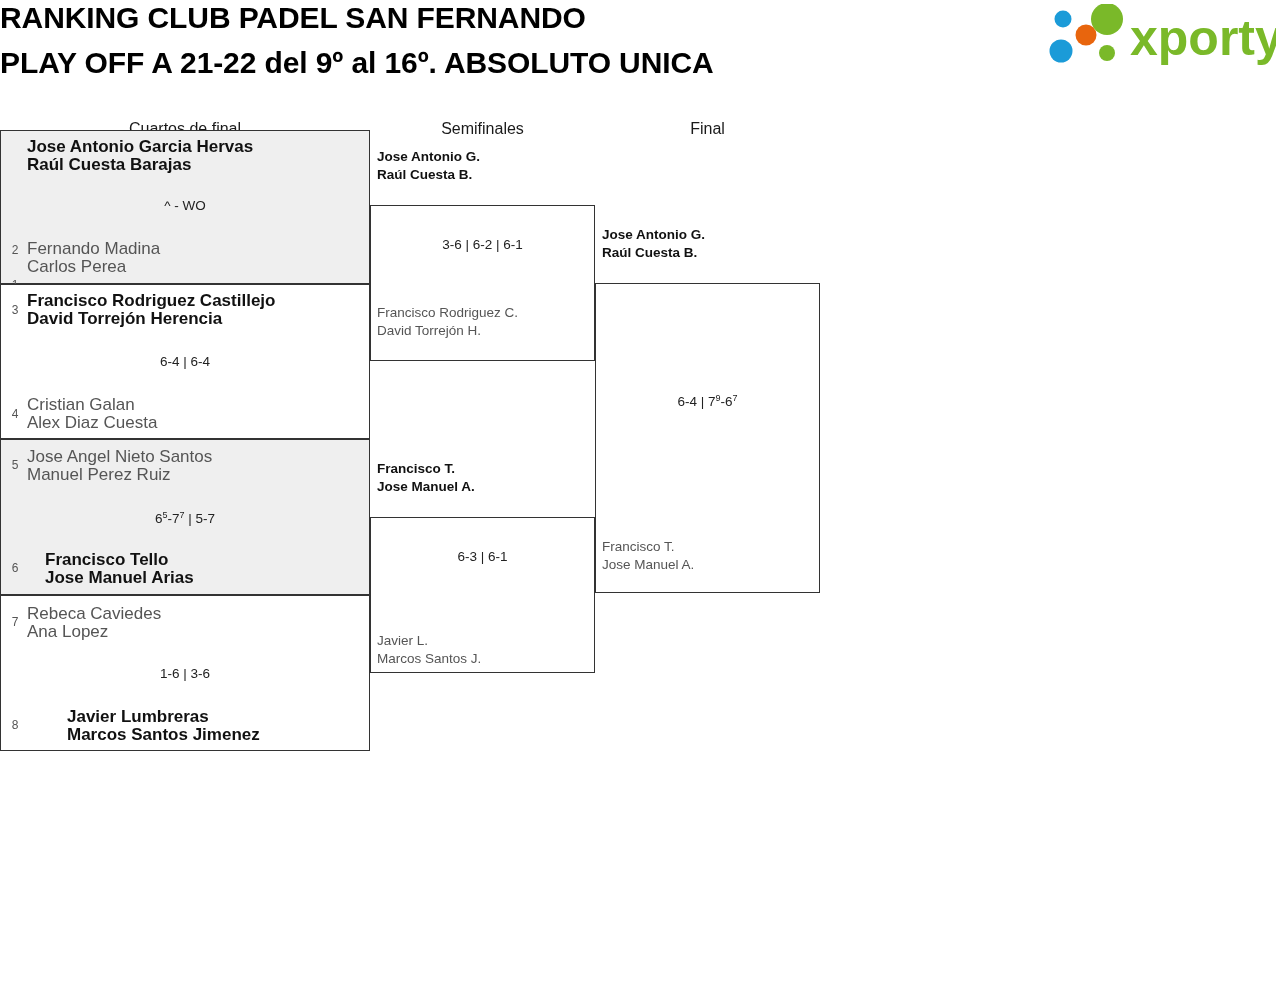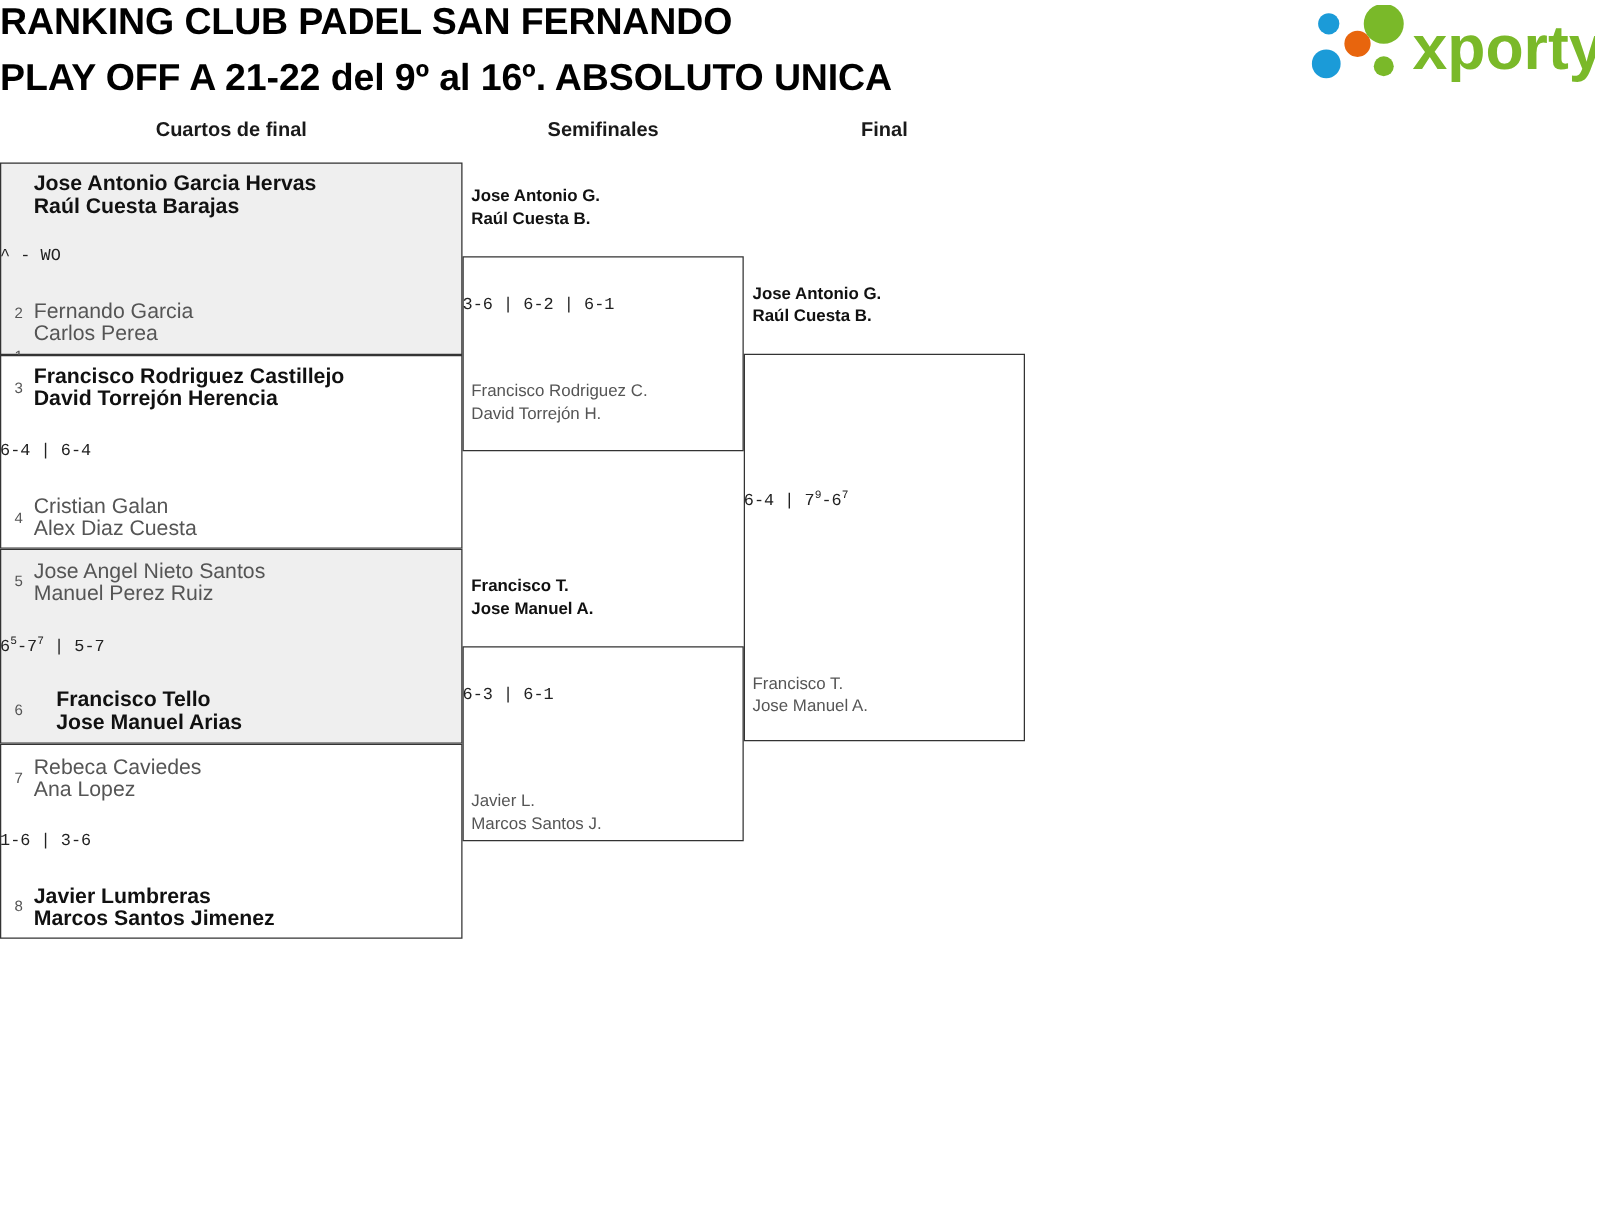--- a/index.html
+++ b/index.html
@@ -20,22 +20,22 @@
   }
   #title-line-1 { margin-top: 3px; }
   #title-line-2 { margin-top: 15px; }
 
   
   .logo { position: absolute; left: 1044px; top: 4px; width: 232px; height: 66px; }
   .logo svg { display: block; }
 
   
   .round-header {
-    position: absolute; font-size: 16px; font-weight: 700;
-    color: #1a1a1a; text-align: center; white-space: nowrap;
+    position: absolute; font-size: 16px; font-weight: 400;
+    color: #1a1a1a; text-align: center; white-space: nowrap; margin-top: 24px;
   }
   #round-header-0 { left: 0px;   top: 96px; width: 370px; }
   #round-header-1 { left: 370px; top: 96px; width: 225px; }
   #round-header-2 { left: 595px; top: 96px; width: 225px; }
 
   
   .qf-box {
     position: absolute; left: 0px; width: 370px;
     border: 1px solid #333;
   }
@@ -50,21 +50,21 @@
   .team.winner .nm { color: #111; font-weight: 700; }
   .team.loser  .nm { color: #555; font-weight: 400; }
 
   .seed {
     position: absolute; left: 6px; font-size: 12px; color: #555;
     width: 16px; text-align: center;
   }
 
   .score-line {
     position: absolute; font-size: 13.5px; color: #222;
-    text-align: left; white-space: nowrap; font-family: Liberation Mono, monospace;
+    text-align: center; white-space: nowrap;
   }
   .score-line sup { font-size: 9px; vertical-align: super; line-height: 0; }
 
   
   .rnd-team {
     position: absolute; font-size: 13.5px; line-height: 18px; white-space: nowrap;
   }
   .rnd-team.winner .nm { color: #111; font-weight: 700; display: block; }
   .rnd-team.loser  .nm { color: #555; font-weight: 400; display: block; }
 
@@ -99,21 +99,21 @@
   <div class="round-header" id="round-header-2">Final</div>
 
   <div class="qf-box shaded" style="top:130px; height:154px;">
     <div class="seed" style="top:147px;">1</div>
     <div class="team winner" style="top:7px;">
       <span class="nm">Jose Antonio Garcia Hervas</span>
       <span class="nm">Raúl Cuesta Barajas</span>
     </div>
     <div class="seed" style="top:112px;">2</div>
     <div class="team loser" style="top:109px;">
-      <span class="nm">Fernando Garcia</span>
+      <span class="nm">Fernando Madina</span>
       <span class="nm">Carlos Perea</span>
     </div>
   </div>
   <div class="score-line" style="left:0px; top:198px; width:370px;">
     <span>^ - WO</span>
   </div>
 
   <div class="qf-box plain" style="top:284px; height:155px;">
     <div class="seed" style="top:18px;">3</div>
     <div class="team winner" style="top:7px;">
@@ -146,21 +146,21 @@
     <span>6<sup>5</sup>-7<sup>7</sup> | 5-7</span>
   </div>
 
   <div class="qf-box plain" style="top:595px; height:156px;">
     <div class="seed" style="top:19px;">7</div>
     <div class="team loser" style="top:9px;">
       <span class="nm">Rebeca Caviedes</span>
       <span class="nm">Ana Lopez</span>
     </div>
     <div class="seed" style="top:122px;">8</div>
-    <div class="team winner" style="top:112px;">
+    <div class="team winner" style="top:112px;margin-left:40px;">
       <span class="nm">Javier Lumbreras</span>
       <span class="nm">Marcos Santos Jimenez</span>
     </div>
   </div>
   <div class="score-line" style="left:0px; top:666px; width:370px;">
     <span>1-6 | 3-6</span>
   </div>
 
   <div class="conn" style="left:370px; top:205px; width:225px; height:156px;"></div>
 

